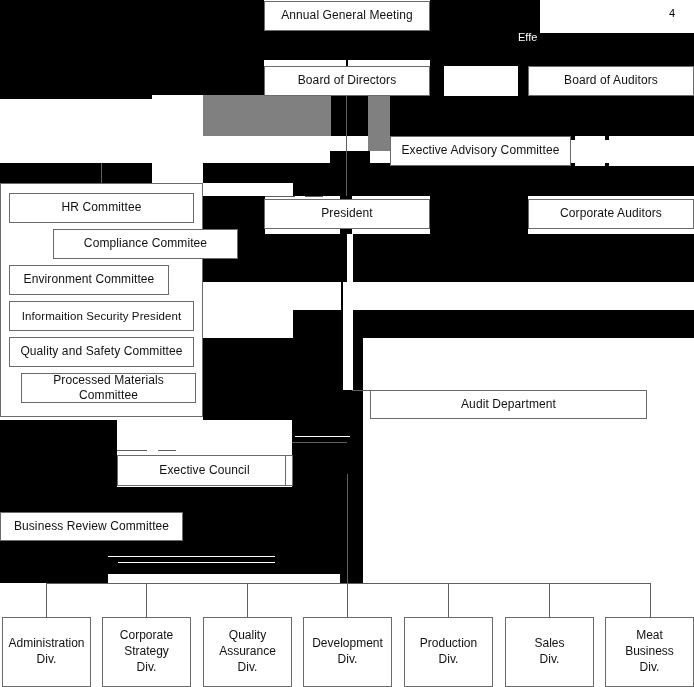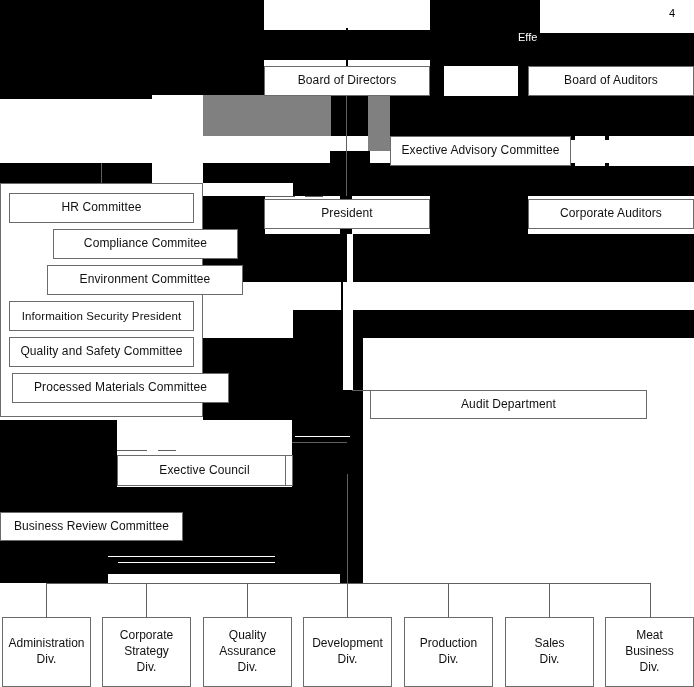--- a/index.html
+++ b/index.html
@@ -158,20 +158,21 @@
   <div class="ln-v" style="left:146px;top:583px;height:34px;"></div>
   <div class="ln-v" style="left:247px;top:583px;height:34px;"></div>
   <div class="ln-v" style="left:347px;top:583px;height:34px;"></div>
   <div class="ln-v" style="left:448px;top:583px;height:34px;"></div>
   <div class="ln-v" style="left:549px;top:583px;height:34px;"></div>
   <div class="ln-v" style="left:650px;top:583px;height:34px;"></div>
 
   <div class="note onwhite" style="left:518px;top:7px;">Effe</div>
   <div class="note onblack" style="left:669px;top:7px;">4</div>
 
+  <div class="node" style="left:264px;top:1px;width:166px;height:30px;">Annual General Meeting</div>
 
   <div class="node" style="left:264px;top:66px;width:166px;height:30px;">Board of Directors</div>
 
   <div class="node blank" style="left:444px;top:66px;width:74px;height:30px;border-color:#ffffff;"></div>
 
   <div class="node" style="left:528px;top:66px;width:166px;height:30px;">Board of Auditors</div>
 
 
   <div class="node" style="left:390px;top:136px;width:181px;height:30px;">Exective Advisory Committee</div>
 
@@ -198,27 +199,27 @@
   <div class="node blank" style="left:285px;top:455px;width:8px;height:31px;"></div>
 
   <div class="node" style="left:0;top:512px;width:183px;height:29px;">Business Review Committee</div>
 
   <div class="node noborder" style="left:0;top:183px;width:203px;height:234px;border:1px solid #6b6b6b;"></div>
 
   <div class="node" style="left:9px;top:193px;width:185px;height:30px;">HR Committee</div>
 
   <div class="node" style="left:9px;top:229px;width:185px;height:30px;margin-left:44px;">Compliance Commitee</div>
 
-  <div class="node" style="left:9px;top:265px;width:196px;height:30px;margin-left:38px;">Environment Committee</div>
+  <div class="node" style="left:9px;top:265px;width:160px;height:30px;">Environment Committee</div>
 
   <div class="node" style="left:9px;top:301px;width:185px;height:30px;font-size:11.5px;">Informaition Security President</div>
 
   <div class="node" style="left:9px;top:337px;width:185px;height:30px;">Quality and Safety Committee</div>
 
-  <div class="node" style="left:12px;top:373px;width:217px;height:30px;">Processed Materials Committee</div>
+  <div class="node" style="left:21px;top:373px;width:175px;height:30px;">Processed Materials Committee</div>
 
   <div class="div-box" style="left:2px;width:89px;">
     <span>
       <span>Administration</span><br>
       <span>Div.</span>
     </span>
   </div>
 
   <div class="div-box" style="left:102px;width:89px;">
     <span>

